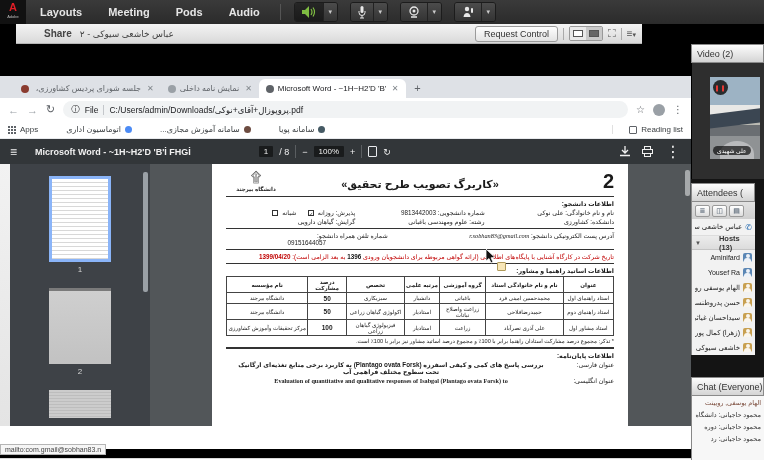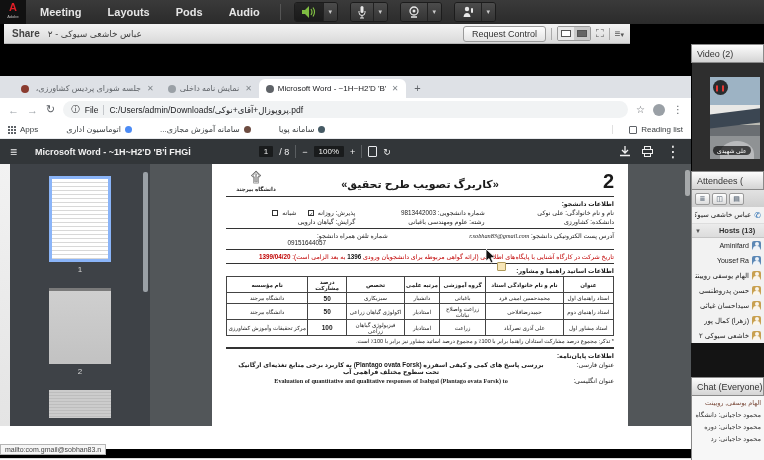--- a/index.html
+++ b/index.html
@@ -16,23 +16,23 @@
   .mb-item { color:#e6e6e6; font-size:11px; font-weight:bold; padding:0 12px; height:24px; display:flex; align-items:center; }
   .mb-sep { width:1px; height:16px; background:#555; margin:0 6px; }
   .icon-group { display:flex; align-items:center; margin:0 5px; border-radius:3px; overflow:hidden; border:1px solid #1c1c1c; }
   .icon-btn { height:18px; padding:0 7px; display:flex; align-items:center; justify-content:center;
     background:linear-gradient(#4c4c4c,#333); }
   .icon-btn.active { background:linear-gradient(#262626,#1a1a1a); }
   .icon-caret { height:18px; width:14px; display:flex; align-items:center; justify-content:center;
     background:linear-gradient(#4c4c4c,#333); color:#ccc; font-size:7px; border-left:1px solid #222; }
 
   
-  .sharebar { position:absolute; left:4px; top:24px; width:626px; height:20px;
+  .sharebar { position:absolute; left:16px; top:24px; width:626px; height:20px;
     background:linear-gradient(#f4f4f4,#d9d9d9); border-bottom:1px solid #b5b5b5;
-    display:flex; align-items:center; font-size:10px; color:#444; }
+    display:flex; align-items:center; font-size:10px; color:#444;padding-left:20px; }
   .share-title { font-weight:bold; margin-left:8px; }
   .share-session { margin-left:8px; font-size:9px; direction:rtl; }
   .share-right { margin-left:auto; display:flex; align-items:center; gap:5px; padding-right:6px; }
   .btn-request { font-size:9px; color:#333; background:linear-gradient(#fefefe,#e3e3e3);
     border:1px solid #9a9a9a; border-radius:3px; padding:2px 8px;margin-left:35px; }
   .vsep { width:1px; height:12px; background:#aaa; }
   .mon-group { display:flex; border:1px solid #999; border-radius:2px; overflow:hidden; }
   .mon { width:16px; height:13px; display:flex; align-items:center; justify-content:center; background:#e9e9e9; }
   .mon.on { background:#c9c9c9; }
   .mon i { display:block; width:10px; height:7px; border:1px solid #555; background:#fff; }
@@ -138,21 +138,21 @@
   .video-thumb { position:absolute; left:18px; top:14px; width:50px; height:82px; overflow:hidden;
     background:linear-gradient(#9db3c4 0 34%, #e8e8e6 34% 46%, #b9b9b2 46% 58%, #6a6e72 58% 72%, #8f9294 72% 100%); }
   .video-thumb .panel { position:absolute; left:-6px; top:34px; width:70px; height:14px; background:#3b4652; transform:rotate(-7deg); }
   .video-thumb .head { position:absolute; left:10px; bottom:-8px; width:34px; height:26px; border-radius:50% 50% 0 0; background:#b9babc; }
   .cam-off { position:absolute; left:3px; top:3px; width:15px; height:15px; border-radius:50%; background:rgba(20,20,20,.85);
     display:flex; align-items:center; justify-content:center; }
   .cam-off b { color:#e53935; font-size:6px; letter-spacing:1px; }
   .nametag { position:absolute; left:3px; bottom:4px; background:rgba(0,0,0,.65); color:#fff; font-size:6px;
     padding:1px 4px; border-radius:6px; direction:rtl; white-space:nowrap; }
 
-  .attpod { position:absolute; top:127px; left:0; width:73px; }
+  .attpod { position:absolute; top:139px; left:0; width:64px; }
   .att-toolbar { height:17px; background:linear-gradient(#e2e2e2,#cfcfcf); border-left:1px solid #888;
     display:flex; align-items:center; gap:2px; padding:0 3px; }
   .att-tb-btn { width:15px; height:12px; border:1px solid #9a9a9a; border-radius:2px; background:linear-gradient(#fff,#ddd);
     display:flex; align-items:center; justify-content:center; font-size:7px; color:#456; }
   .att-body { background:#f2f2f2; border-left:1px solid #888; }
   .att-row { height:15px; display:flex; align-items:center; gap:3px; padding:0 3px; font-size:7px; color:#222;
     direction:rtl; white-space:nowrap; overflow:hidden; }
   .att-row.speaking { height:17px; border-bottom:1px solid #ddd; }
   .phone-ic { color:#2b6fb3; font-size:8px; direction:ltr; }
   .hosts-head { height:14px; background:linear-gradient(#ececec,#dcdcdc); border-bottom:1px solid #c5c5c5;
@@ -179,22 +179,22 @@
 </head>
 <body>
 
 <div class="app">
 
   <header class="menubar">
     <div class="adobe-logo">
       <span>A</span>
       <small>Adobe</small>
     </div>
+    <div class="mb-item">Layouts</div>
     <div class="mb-item">Meeting</div>
-    <div class="mb-item">Layouts</div>
     <div class="mb-item">Pods</div>
     <div class="mb-item">Audio</div>
     <div class="mb-sep"></div>
 
     <div class="icon-group">
       <div class="icon-btn active">
         <svg width="14" height="12" viewBox="0 0 14 12">
           <polygon points="0,4 3,4 7,0 7,12 3,8 0,8" fill="#7fbc42"></polygon>
           <path d="M9 3 q2 3 0 6 M11 1.5 q3 4.5 0 9" stroke="#7fbc42" stroke-width="1.2" fill="none"></path>
         </svg>

